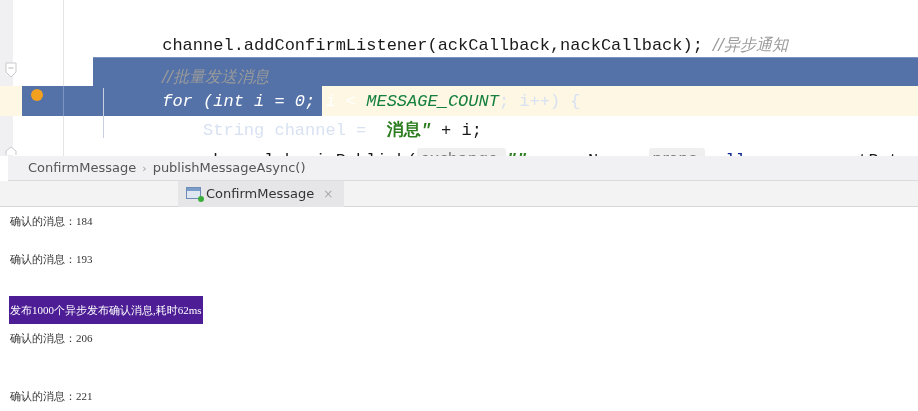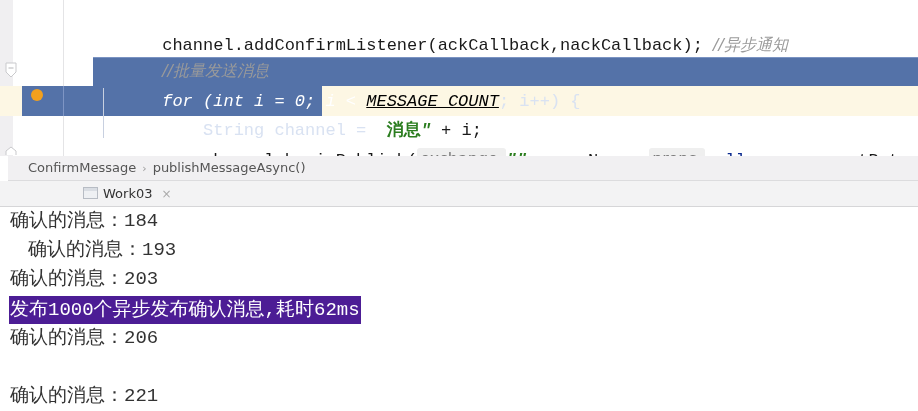--- a/index.html
+++ b/index.html
@@ -8,34 +8,34 @@
 
     
     .editor { position: absolute; left: 0; top: 0; width: 918px; height: 176px; background: #ffffff; overflow: hidden; }
     .gutter-strip { position: absolute; left: 0; top: 0; width: 13px; height: 156px; background: #f0eff1; }
     .gutter-line { position: absolute; left: 63px; top: 0; width: 1px; height: 156px; background: #e4e4e6; }
     .fold-marker { position: absolute; left: 5px; top: 62px; width: 12px; height: 16px; }
     .fold-marker-end { position: absolute; left: 5px; top: 146px; width: 12px; height: 10px; }
     .code-line { position: absolute; left: 0; height: 29px; width: 918px; font-family: "Liberation Mono", "DejaVu Sans Mono", monospace; font-size: 17px; line-height: 29px; color: #1a1a1a; white-space: pre; }
     .code-line .txt { position: absolute; top: 0; }
     .l1 { top: 1px; }
-    .l2 { top: 27px; }
+    .l2 { top: 33px; }
     .l3 { top: 58px; }
     .l4 { top: 87px; }
     .l5 { top: 117px; }
     .sel-l3 { position: absolute; left: 93px; top: 57px; width: 825px; height: 29px; background: #5472a8; border-top: 1px solid #7a93c2; }
     .sel-l4a { position: absolute; left: 22px; top: 86px; width: 300px; height: 30px; background: #5472a8; }
     .caret-row { position: absolute; left: 322px; top: 86px; width: 596px; height: 30px; background: #fdf7e4; }
     .gutter-row-hl { position: absolute; left: 0; top: 86px; width: 22px; height: 30px; background: #fdf7e4; }
     .breakpoint { position: absolute; left: 31px; top: 89px; width: 12px; height: 12px; border-radius: 50%; background: #f2a01e; }
     .indent-guide { position: absolute; left: 103px; top: 88px; width: 1px; height: 50px; background: #c8d0e0; }
     .sel-divider { position: absolute; left: 63px; top: 86px; width: 1px; height: 30px; background: #7e95c4; }
     .comment { color: #9a9a9a; font-style: italic; font-family: "DejaVu Sans", sans-serif; font-size: 16px; }
     .sel-text { color: #d9e2f2; }
-    .sel-const { color: #000000; font-style: italic; font-weight: normal; text-decoration: underline; }
+    .sel-const { color: #15803d; font-style: italic; font-weight: normal; }
     .str { color: #2b7d1f; font-weight: bold; }
     .kw { color: #0b2a8f; }
     .hint { display: inline-block; font-family: "DejaVu Sans", sans-serif; font-size: 16px; color: #7a7a7a; background: #efefef; border-radius: 3px; padding: 0 3px; line-height: 22px; vertical-align: 1px; }
 
     
     .breadcrumb { position: absolute; left: 0; top: 156px; width: 918px; height: 25px; background: #f1f0f2; border-bottom: 1px solid #dcdcde; font-family: "DejaVu Sans", sans-serif; font-size: 13px; color: #555; line-height: 24px; padding-left: 20px; margin-left: 8px; }
     .breadcrumb .sep { color: #9a9a9a; padding: 0 6px; font-size: 11px; }
 
     
     .tabs { position: absolute; left: 0; top: 181px; width: 918px; height: 26px; background: #f3f3f4; border-bottom: 1px solid #d6d6d8; font-family: "DejaVu Sans", sans-serif; font-size: 13px; color: #333; }
@@ -43,21 +43,21 @@
     .tab .x { color: #aaa; padding-left: 9px; font-size: 12px; }
     .tab-task2 { left: 0; padding-left: 2px; }
     .tab-work03 { left: 75px; }
     .tab-confirm { left: 178px; width: 166px; background: #e6e6e8; }
     .tab-icon { display: inline-block; position: relative; width: 15px; height: 12px; vertical-align: -1px; margin-right: 5px; border: 1px solid #b7bcc4; background: linear-gradient(#d9dde3 0 3px, #eef0f3 3px); }
     .tab-confirm .tab-icon { border-color: #6d8db8; background: linear-gradient(#7a9cc8 0 3px, #dde6f1 3px); }
     .run-dot { position: absolute; right: -4px; bottom: -4px; width: 6px; height: 6px; border-radius: 50%; background: #3cae3c; }
 
     
     .console { position: absolute; left: 0; top: 207px; width: 918px; height: 204px; background: #ffffff; }
-    .console-line { position: absolute; left: 10px; height: 29px; font-family: Liberation Mono, monospace; font-size: 19px; line-height: 29px; color: #333; white-space: pre; }
+    .console-line { position: absolute; left: 10px; height: 29px; font-family: Liberation Serif, serif; font-size: 11px; line-height: 29px; color: #333; white-space: pre; }
     .console-line.selected { background: #4c1d95; color: #ffffff; padding: 0 1px; left: 9px; height: 28px; line-height: 28px; }
   </style>
 </head>
 <body>
 
 <div class="editor">
   <div class="gutter-strip"></div>
   <div class="gutter-row-hl"></div>
   <div class="sel-l3"></div>
   <div class="sel-l4a"></div>
@@ -105,25 +105,24 @@
       <span>    channel.basicPublish(</span><span class="hint">exchange:</span><span class="str" style="font-style:italic;">""</span><span>,queueName, </span><span class="hint">props:</span><span class="kw">null</span><span>,message.getBytes());</span>
     </span>
   </div>
 </div>
 
 <div class="breadcrumb">
   <span>ConfirmMessage</span><span class="sep">›</span><span>publishMessageAsync()</span>
 </div>
 
 <div class="tabs">
-  <div class="tab tab-work03">
-    <span class="tab-icon"></span><span>Work03</span><span class="x">×</span>
+  <div class="tab tab-confirm">
+    <span class="tab-icon"><span class="run-dot"></span></span><span>ConfirmMessage</span><span class="x">×</span>
   </div>
 </div>
 
 <div class="console">
   <div class="console-line" style="top:0px;">确认的消息：184</div>
-  <div class="console-line" style="top:29px;margin-left:18px;">确认的消息：193</div>
-  <div class="console-line" style="top:58px;">确认的消息：203</div>
+  <div class="console-line" style="top:38px;">确认的消息：193</div>
   <div class="console-line selected" style="top:89px;">发布1000个异步发布确认消息,耗时62ms</div>
   <div class="console-line" style="top:117px;">确认的消息：206</div>
   <div class="console-line" style="top:175px;">确认的消息：221</div>
 </div>
 
 </body></html>

